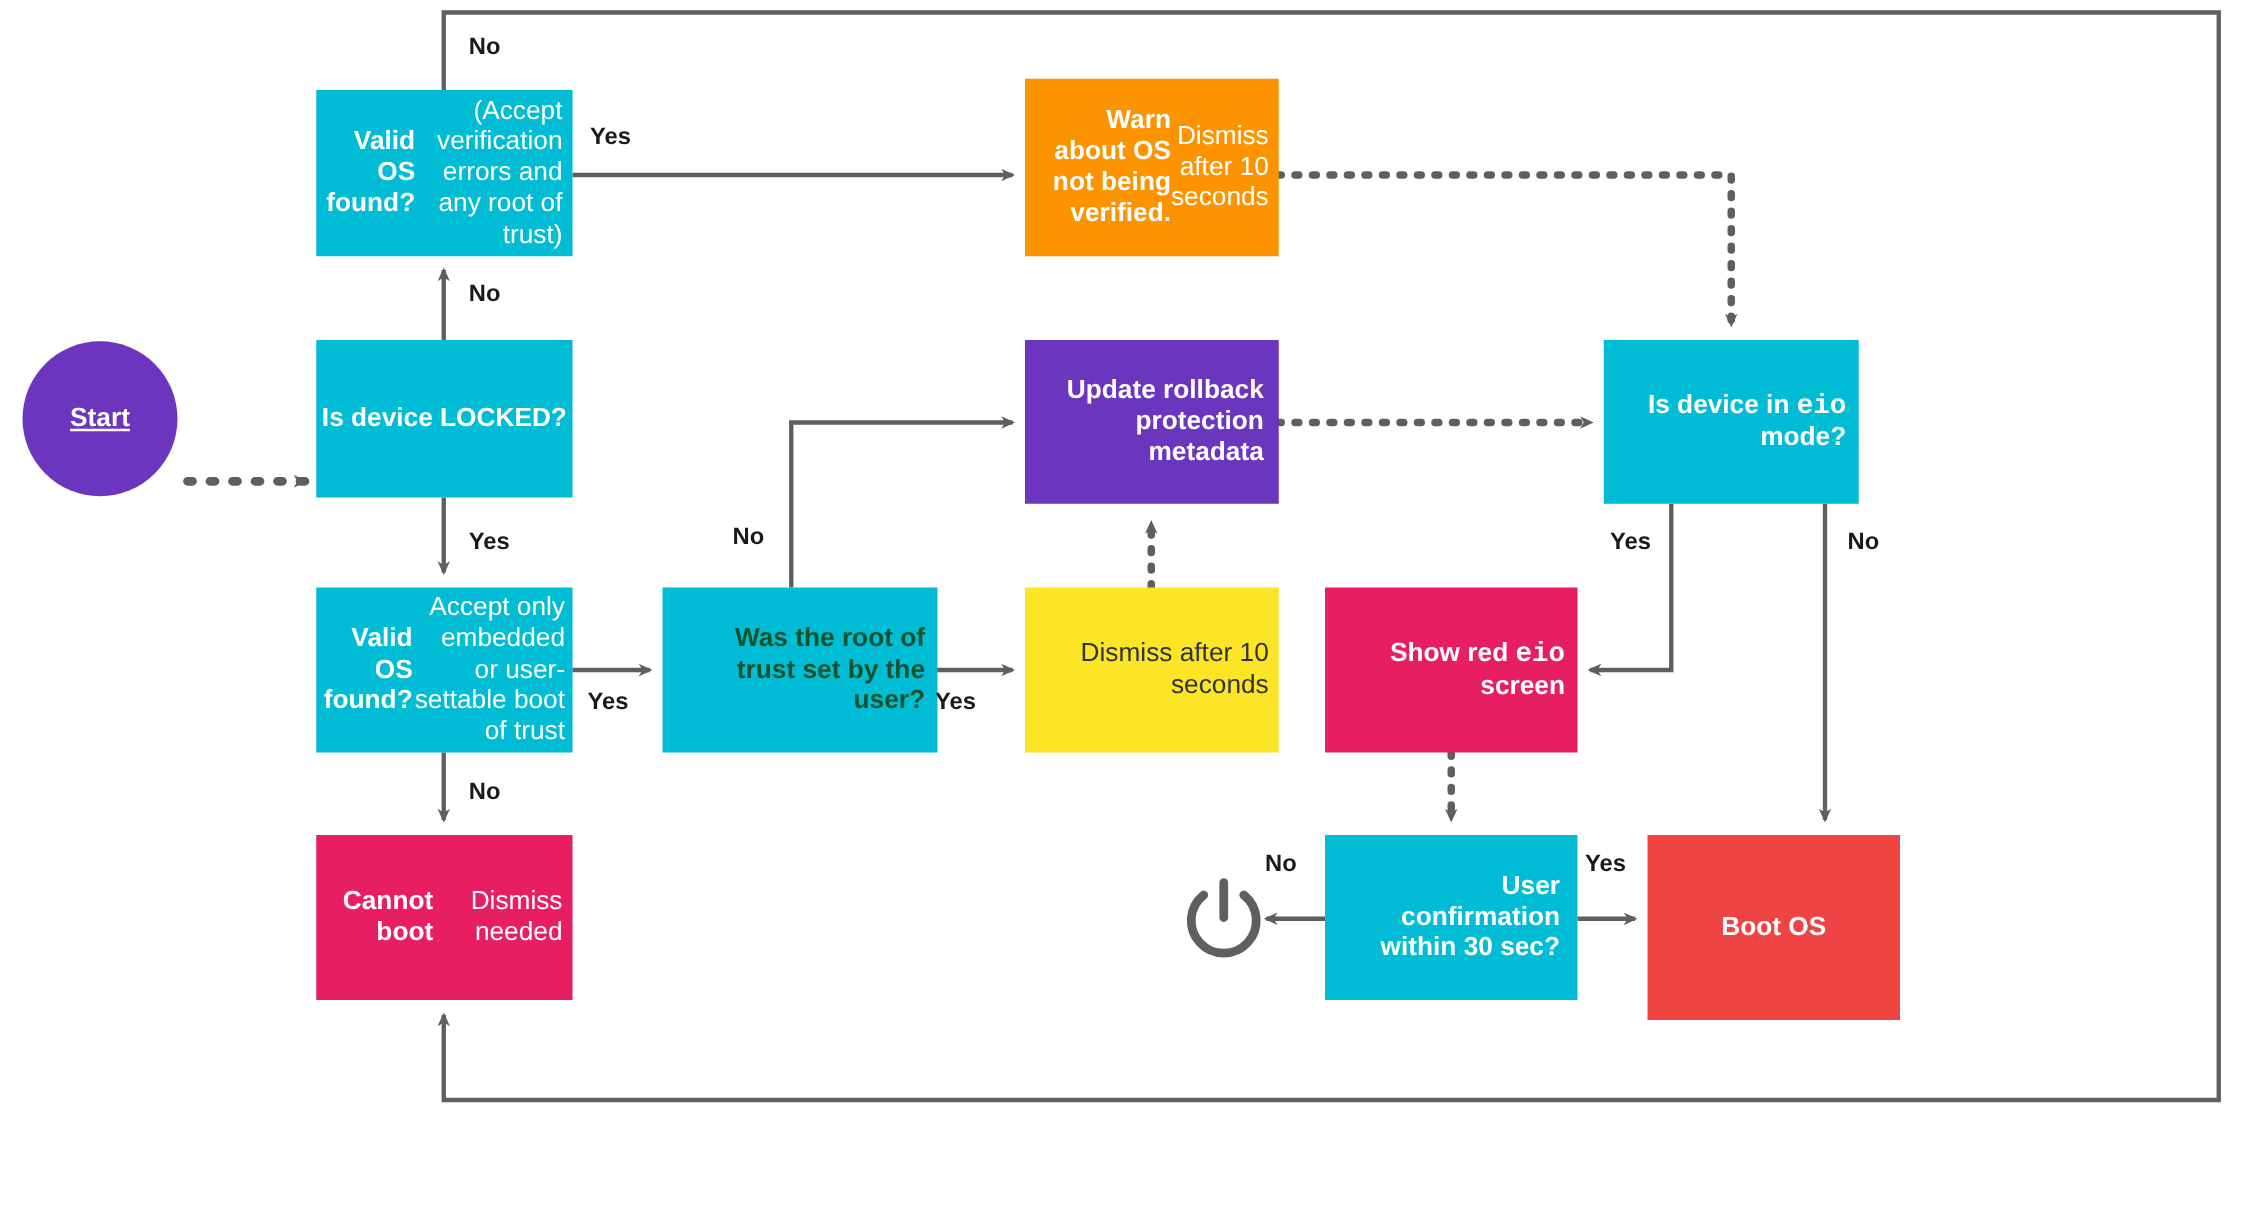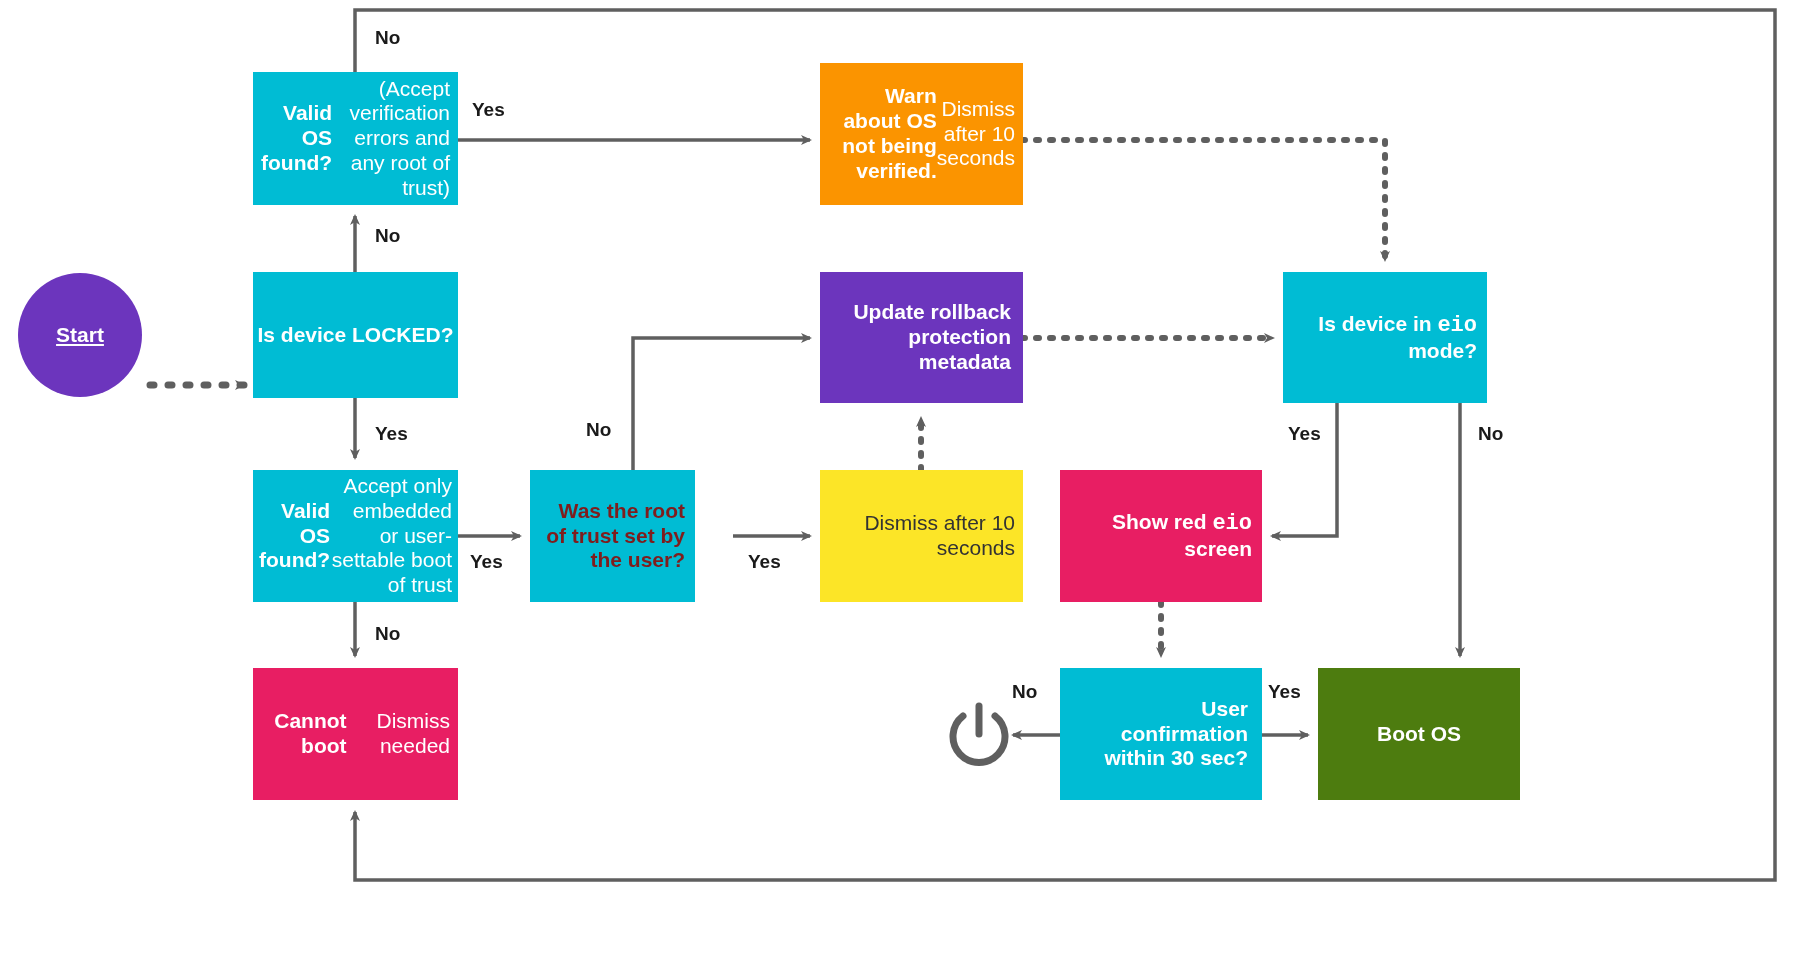--- a/index.html
+++ b/index.html
@@ -81,21 +81,21 @@
   <div class="node" style="left:253px;top:470px;width:205px;height:132px;background:#00bcd4;color:#fff;padding:4px 6px;">
     <span class="t1">Valid OS found?</span>
     <span class="t2">Accept only embedded or user-settable boot of trust</span>
   </div>
 
   <div class="node" style="left:253px;top:668px;width:205px;height:132px;background:#e81e63;color:#fff;padding:4px 8px;">
     <span class="t1">Cannot boot</span>
     <span class="t2">Dismiss needed</span>
   </div>
 
-  <div class="node" style="left:530px;top:470px;width:165px;height:132px;background:#00bcd4;color:#7f1d1d;padding:4px 10px;">
+  <div class="node" style="left:530px;top:470px;width:220px;height:132px;background:#00bcd4;color:#14532d;padding:4px 10px;">
     <span class="t1">Was the root of trust set by the user?</span>
   </div>
 
   <div class="node" style="left:820px;top:63px;width:203px;height:142px;background:#fb9400;color:#fff;padding:4px 8px;">
     <span class="t1">Warn about OS not being verified.</span>
     <span class="t2">Dismiss after 10 seconds</span>
   </div>
 
   <div class="node" style="left:820px;top:470px;width:203px;height:132px;background:#fce527;color:#333;padding:4px 8px;">
     <span class="t2">Dismiss after 10 seconds</span>
@@ -110,21 +110,21 @@
   </div>
 
   <div class="node" style="left:1060px;top:470px;width:202px;height:132px;background:#e81e63;color:#fff;padding:4px 10px;">
     <span class="t1"><span>Show red </span><span class="mono">eio</span><span> screen</span></span>
   </div>
 
   <div class="node" style="left:1060px;top:668px;width:202px;height:132px;background:#00bcd4;color:#fff;padding:4px 14px;">
     <span class="t1">User confirmation within 30 sec?</span>
   </div>
 
-  <div class="node" style="left:1318px;top:668px;width:202px;height:132px;background:#4d7c0f;color:#fff;padding:4px 8px;">
+  <div class="node" style="left:1318px;top:668px;width:202px;height:148px;background:#ef4444;color:#fff;padding:4px 8px;">
     <span class="t1">Boot OS</span>
   </div>
 
   <div class="pwr" style="left:945px;top:700px;width:68px;height:70px;">
     <svg viewBox="0 0 68 70" width="68" height="70" xmlns="http://www.w3.org/2000/svg">
       <path d="M18,16 A26,26 0 1,0 50,16" fill="none" stroke="#5f5f5f" stroke-width="7" stroke-linecap="round"></path>
       <line x1="34" y1="6" x2="34" y2="34" stroke="#5f5f5f" stroke-width="7" stroke-linecap="round"></line>
     </svg>
   </div>
 

